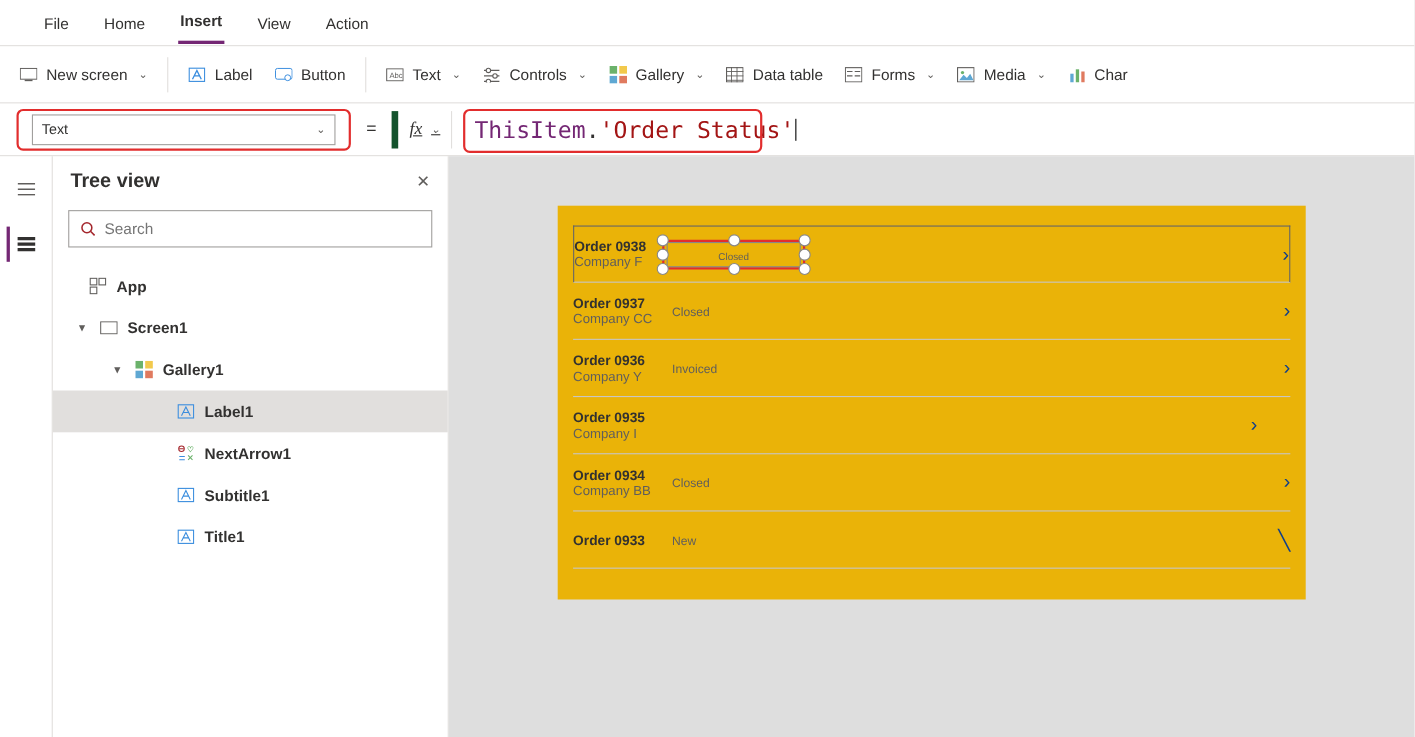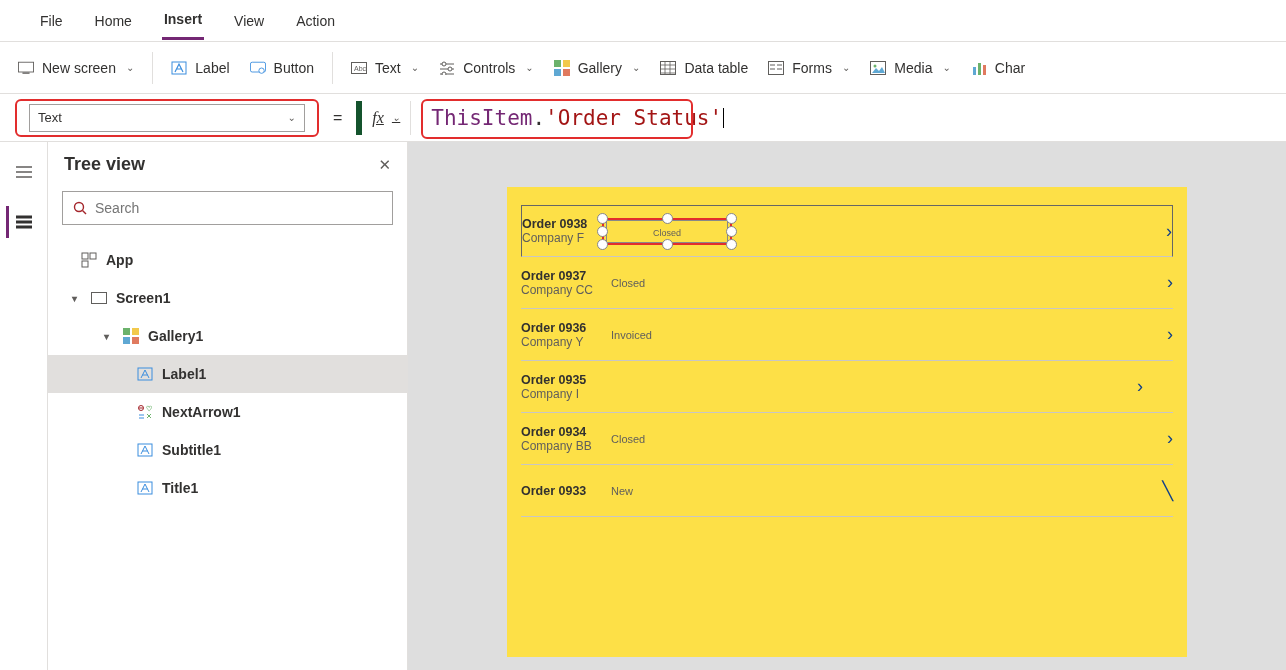--- a/index.html
+++ b/index.html
@@ -41,28 +41,28 @@
 
 .tree-panel { width: 360px; border-right: 1px solid #e1dfdd; display: flex; flex-direction: column; }
 .tree-header { display: flex; align-items: center; justify-content: space-between; padding: 12px 16px; }
 .tree-header h2 { font-size: 18px; font-weight: 600; }
 .search-box { margin: 4px 14px 12px; height: 34px; border: 1px solid #a19f9d; display: flex; align-items: center; padding: 16px 10px; gap: 8px; }
 .search-box input { border: none; outline: none; flex: 1; font-size: 14px; background: transparent; }
 .tree-list { padding: 4px 0; font-weight: bold; }
 .tree-row { display: flex; align-items: center; height: 38px; padding-left: 14px; gap: 8px; cursor: pointer; font-size: 14px; }
 .tree-row.indent1 { padding-left: 24px; }
 .tree-row.indent2 { padding-left: 56px; }
-.tree-row.indent3 { padding-left: 88px; }
+.tree-row.indent3 { padding-left: 112px; }
 .tree-row.selected { background: #e1dfdd; }
 .tree-caret { width: 10px; font-size: 10px; color: #605e5c; }
 .tree-icon { width: 18px; height: 18px; display: flex; align-items: center; justify-content: center; }
 
 
 .canvas-wrap { flex: 1; background: #dedede; display: flex; justify-content: center; padding-top: 45px; }
-.canvas { width: 680px; height: 470px; background: #fde047; padding: 18px 14px 0; }
+.canvas { width: 680px; height: 358px; background: #eab308; padding: 18px 14px 0; }
 .gallery-row { display: grid; grid-template-columns: 90px 1fr 30px; align-items: center; height: 52px; border-bottom: 1px solid #c8c6c4; }
 .gallery-row.first { border:1px solid #666; border-bottom:1px solid #c8c6c4; }
 .gr-title { font-size: 12.5px; font-weight: 700; }
 .gr-sub   { font-size: 12px; color: #605e5c; }
 .gr-status { font-size: 11px; color: #605e5c; }
 .gr-arrow { color: #0f3e8a; font-size: 18px; text-align: right; }
 
 
 .sel-wrap { position: relative; display: inline-block; }
 .sel-box { border: 2.5px solid #e22d2d; border-radius: 4px; position: absolute; inset: -6px -10px; pointer-events:none; }

